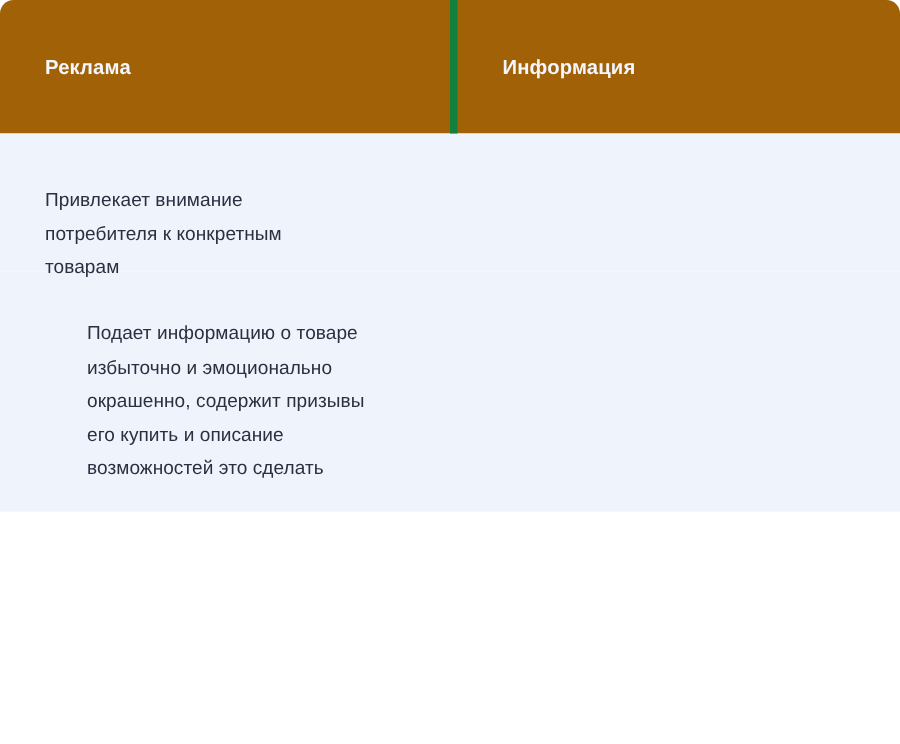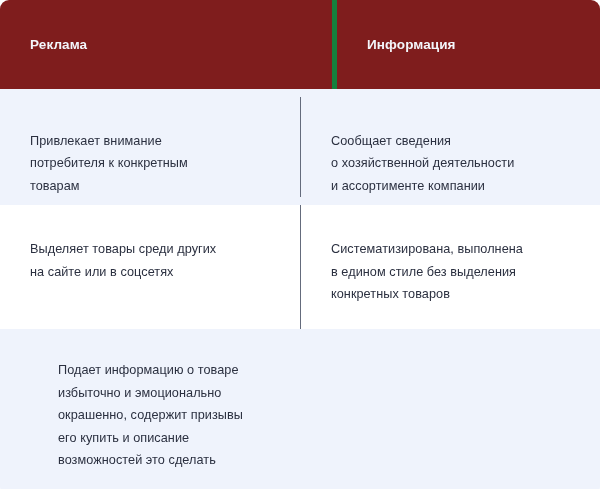--- a/index.html
+++ b/index.html
@@ -22,22 +22,21 @@
     box-sizing: border-box;
     border-radius: 9px;
     overflow: hidden;
     background: #ffffff;
   }
 
   
   .card-header {
     display: flex;
     height: 89px;
-    background: #7f1d1d;
-    gap: 32px;
+    background: #a16207;
   }
   .card-header .hcell {
     flex: 0 0 300px;
     width: 300px;
     box-sizing: border-box;
     padding: 0 24px 0 30px;
     display: flex;
     align-items: center;
   }
   .card-header .hcell.right {
@@ -52,21 +51,21 @@
   }
 
   
   .card-body {
     height: 407px;
   }
   .row {
     display: flex;
     box-sizing: border-box;
   }
-  .row.r1 { height: 116px; background: #eff3fc; align-items: center; }
+  .row.r1 { height: 92px; background: #eff3fc; }
   .row.r2 { height: 124px; background: #ffffff; }
   .row.r3 { height: 160px; background: #eff3fc; }
 
   .cell {
     flex: 0 0 300px;
     width: 300px;
     box-sizing: border-box;
     padding: 0 26px 0 30px;
     display: flex;
     align-items: flex-start;
@@ -102,38 +101,22 @@
   </div>
 
   <div class="card-body">
 
     <div class="row r1">
       <div class="cell left">
         <span class="cell-text">Привлекает внимание
 потребителя к конкретным
 товарам</span>
       </div>
-      <div class="cell right">
-        <span class="cell-text">Сообщает сведения
-о хозяйственной деятельности
-и ассортименте компании</span>
-      </div>
     </div>
 
-    <div class="row r2">
-      <div class="cell left">
-        <span class="cell-text">Выделяет товары среди других
-на сайте или в соцсетях</span>
-      </div>
-      <div class="cell right">
-        <span class="cell-text">Систематизирована, выполнена
-в едином стиле без выделения
-конкретных товаров</span>
-      </div>
-    </div>
 
     <div class="row r3">
       <div class="cell left">
         <span class="cell-text">Подает информацию о товаре
 избыточно и эмоционально
 окрашенно, содержит призывы
 его купить и описание
 возможностей это сделать</span>
       </div>
     </div>

